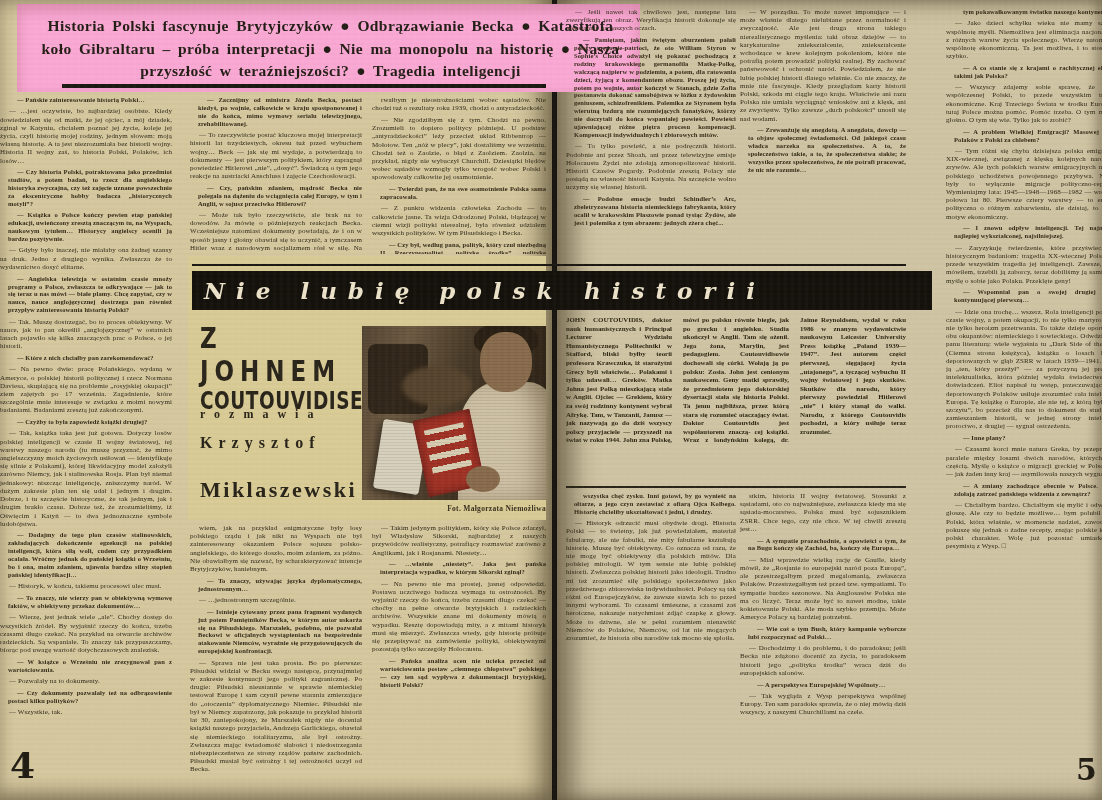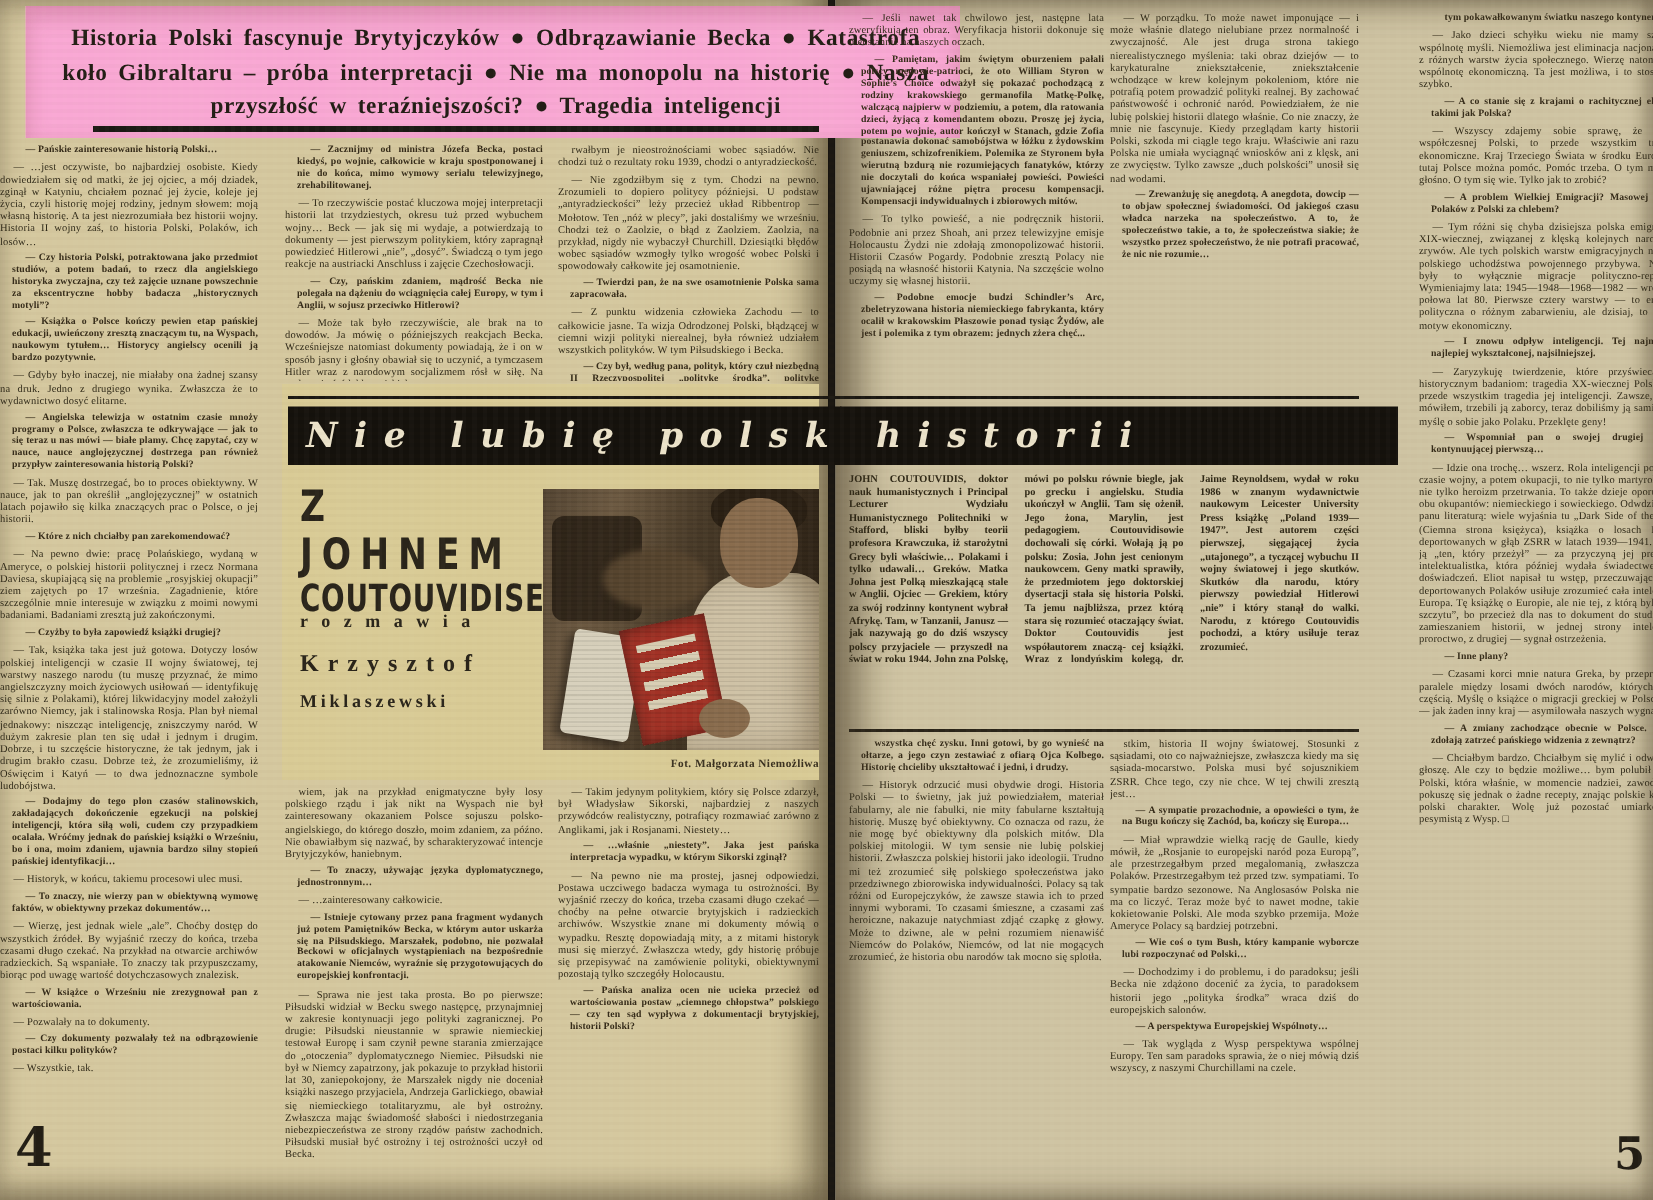--- a/index.html
+++ b/index.html
@@ -28,21 +28,21 @@
   .banner{position:absolute;top:271px;height:39px;background:#14110c;display:flex;align-items:center;}
   .banner.bl{left:192px;width:357px;padding-left:12px;}
   .banner.br{left:560px;width:348px;padding-left:24px;}
   .banner span{font-family:"DejaVu Serif",serif;font-style:italic;font-weight:bold;
     font-size:23px;letter-spacing:11px;color:#ece3ca;white-space:nowrap;}
   .credit{position:absolute;left:200px;top:322px;width:156px;color:#29241a;}
   .credit .l1{font-family:"DejaVu Sans",sans-serif;font-weight:bold;font-size:23px;letter-spacing:6px;transform:scaleY(1.25);transform-origin:left top;}
   .credit .l2{font-family:"DejaVu Sans",sans-serif;font-weight:bold;font-size:18.5px;letter-spacing:.5px;transform:scaleY(1.35);transform-origin:left top;margin-top:12px;}
   .credit .l3{font-weight:bold;font-size:12px;letter-spacing:9px;}
   .credit .l4{font-weight:bold;font-size:16px;letter-spacing:6px;margin-top:12px;}
-  .credit .l5{font-weight:bold;font-size:12px;letter-spacing:2.5px;margin-top:8px;}
+  .credit .l5{font-weight:bold;font-size:22px;letter-spacing:2.5px;margin-top:25px;}
   
   .photo{position:absolute;left:362px;top:326px;width:184px;height:174px;overflow:hidden;
     background:linear-gradient(105deg,#554634 0%,#6e5b43 22%,#493b29 48%,#35291b 75%,#2a2014 100%);}
   .photo div{position:absolute;}
   .ph-bg1{left:6px;top:18px;width:60px;height:70px;background:#241c11;border-radius:8px;opacity:.8;}
   .ph-bg2{left:40px;top:40px;width:70px;height:40px;background:#57452f;border-radius:50%;filter:blur(2px);}
   .ph-shirt{left:96px;top:56px;width:100px;height:130px;background:#cfc2a6;border-radius:40% 30% 0 0;box-shadow:inset -18px -6px 26px rgba(90,70,40,.55);}
   .ph-head{left:118px;top:6px;width:52px;height:60px;background:#8a6d4e;border-radius:46%;}
   .ph-hair{left:112px;top:-4px;width:64px;height:34px;background:#2a2014;border-radius:50% 50% 40% 40%;}
   .ph-book{left:58px;top:88px;width:58px;height:78px;background:#a23226;transform:rotate(-12deg);box-shadow:inset 0 0 10px rgba(0,0,0,.45);}
@@ -107,21 +107,21 @@
   <div class="col" style="left:372px;top:96px;width:174px;height:158px;">
       <p class="a">rwałbym je nieostrożnościami wobec sąsiadów. Nie chodzi tuż o rezultaty roku 1939, chodzi o antyradzieckość.</p>
       <p class="a">— Nie zgodziłbym się z tym. Chodzi na pewno. Zrozumieli to dopiero politycy późniejsi. U podstaw „antyradzieckości” leży przecież układ Ribbentrop — Mołotow. Ten „nóż w plecy”, jaki dostaliśmy we wrześniu. Chodzi też o Zaolzie, o błąd z Zaolziem. Zaolzia, na przykład, nigdy nie wybaczył Churchill. Dziesiątki błędów wobec sąsiadów wzmogły tylko wrogość wobec Polski i spowodowały całkowite jej osamotnienie.</p>
       <p class="q">— Twierdzi pan, że na swe osamotnienie Polska sama zapracowała.</p>
       <p class="a">— Z punktu widzenia człowieka Zachodu — to całkowicie jasne. Ta wizja Odrodzonej Polski, błądzącej w ciemni wizji polityki nierealnej, była również udziałem wszystkich polityków. W tym Piłsudskiego i Becka.</p>
       <p class="q">— Czy był, według pana, polityk, który czuł niezbędną II Rzeczypospolitej „politykę środka”, politykę koegzystencji, a nie jawnej wrogości?</p>
     </div>
   <div class="col" style="left:190px;top:524px;width:172px;height:270px;">
       <p class="a">wiem, jak na przykład enigmatyczne były losy polskiego rządu i jak nikt na Wyspach nie był zainteresowany okazaniem Polsce sojuszu polsko-angielskiego, do którego doszło, moim zdaniem, za późno. Nie obawiałbym się nazwać, by scharakteryzować intencje Brytyjczyków, haniebnym.</p>
       <p class="q">— To znaczy, używając języka dyplomatycznego, jednostronnym…</p>
-      <p class="a">— …zainteresowany całkowicie.</p>
+      <p class="a">— …jednostronnym szczególnie.</p>
       <p class="q">— Istnieje cytowany przez pana fragment wydanych już potem Pamiętników Becka, w którym autor uskarża się na Piłsudskiego. Marszałek, podobno, nie pozwalał Beckowi w oficjalnych wystąpieniach na bezpośrednie atakowanie Niemców, wyraźnie się przygotowujących do europejskiej konfrontacji.</p>
       <p class="a">— Sprawa nie jest taka prosta. Bo po pierwsze: Piłsudski widział w Becku swego następcę, przynajmniej w zakresie kontynuacji jego polityki zagranicznej. Po drugie: Piłsudski nieustannie w sprawie niemieckiej testował Europę i sam czynił pewne starania zmierzające do „otoczenia” dyplomatycznego Niemiec. Piłsudski nie był w Niemcy zapatrzony, jak pokazuje to przykład historii lat 30, zaniepokojony, że Marszałek nigdy nie doceniał książki naszego przyjaciela, Andrzeja Garlickiego, obawiał się niemieckiego totalitaryzmu, ale był ostrożny. Zwłaszcza mając świadomość słabości i niedostrzegania niebezpieczeństwa ze strony rządów państw zachodnich. Piłsudski musiał być ostrożny i tej ostrożności uczył od Becka.</p>
     </div>
   <div class="col" style="left:372px;top:524px;width:174px;height:270px;">
       <p class="a">— Takim jedynym politykiem, który się Polsce zdarzył, był Władysław Sikorski, najbardziej z naszych przywódców realistyczny, potrafiący rozmawiać zarówno z Anglikami, jak i Rosjanami. Niestety…</p>
       <p class="q">— …właśnie „niestety”. Jaka jest pańska interpretacja wypadku, w którym Sikorski zginął?</p>
       <p class="a">— Na pewno nie ma prostej, jasnej odpowiedzi. Postawa uczciwego badacza wymaga tu ostrożności. By wyjaśnić rzeczy do końca, trzeba czasami długo czekać — choćby na pełne otwarcie brytyjskich i radzieckich archiwów. Wszystkie znane mi dokumenty mówią o wypadku. Resztę dopowiadają mity, a z mitami historyk musi się mierzyć. Zwłaszcza wtedy, gdy historię próbuje się przepisywać na zamówienie polityki, obiektywnymi pozostają tylko szczegóły Holocaustu.</p>
       <p class="q">— Pańska analiza ocen nie ucieka przecież od wartościowania postaw „ciemnego chłopstwa” polskiego — czy ten sąd wypływa z dokumentacji brytyjskiej, historii Polski?</p>
     </div>
 

